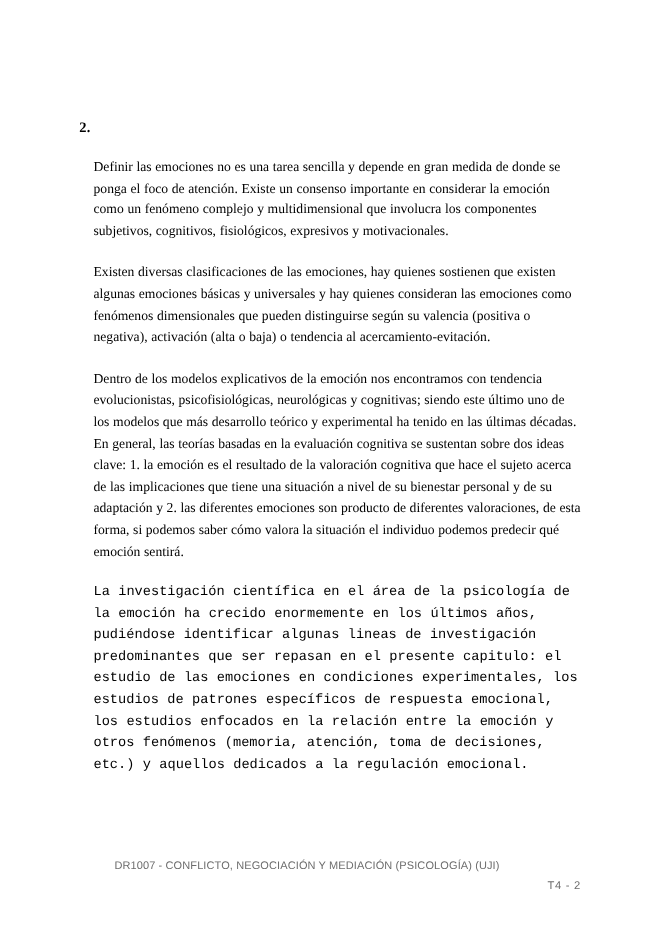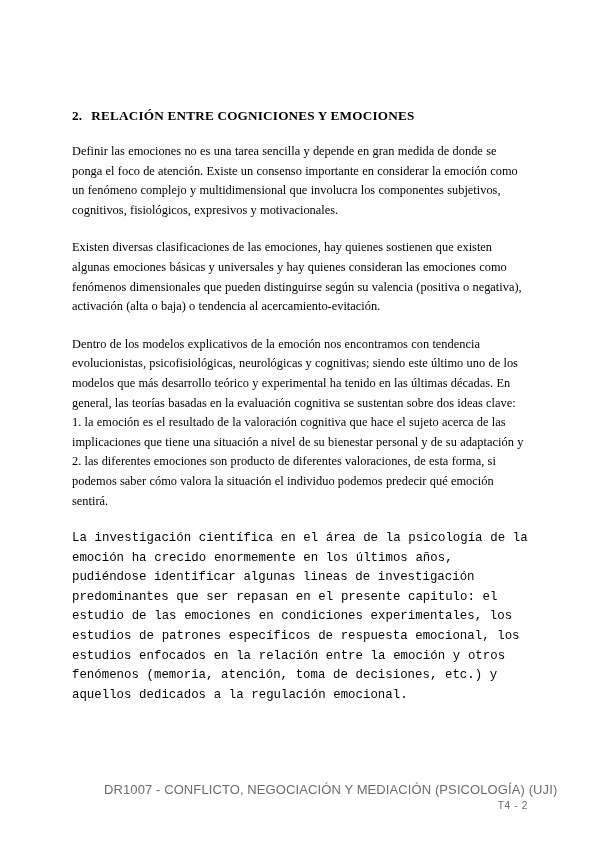--- a/index.html
+++ b/index.html
@@ -40,36 +40,36 @@
   .heading .num {
     font-weight: bold;
   }
   .heading .htext {
     font-weight: bold;
   }
   p.para {
     font-size: 12.4px;
     line-height: 19.6px;
     text-align: left;
-    margin: 0 0 18px 0;
+    margin: 0 0 18px 13px;
     word-spacing: 0.2px;
   }
   p.para:last-child {
     margin-bottom: 0;
     font-family: Liberation Mono, monospace;
   }
   .footer {
     position: absolute;
     left: 72px;
     top: 782px;
     width: 456px;
   }
   .footer-line {
     font-family: "Liberation Sans", sans-serif;
-    font-size: 13px;
+    font-size: 10px;
     color: #6c6c6c;
     letter-spacing: 0.1px;
     white-space: nowrap;
     padding-left: 32px;
   }
   .footer-page {
     position: absolute;
     right: 0;
     top: 18px;
     font-family: "Liberation Sans", sans-serif;
@@ -80,21 +80,20 @@
 </style>
 </head>
 <body>
 
 <div class="page">
 
   <div class="content">
 
     <h2 class="heading">
       <span class="num">2.</span>
-      <span class="htext">RELACIÓN ENTRE COGNICIONES Y EMOCIONES</span>
     </h2>
 
     <p class="para">Definir las emociones no es una tarea sencilla y depende en gran medida de donde se ponga el foco de atención. Existe un consenso importante en considerar la emoción como un fenómeno complejo y multidimensional que involucra los componentes subjetivos, cognitivos, fisiológicos, expresivos y motivacionales.</p>
     <p class="para">Existen diversas clasificaciones de las emociones, hay quienes sostienen que existen algunas emociones básicas y universales y hay quienes consideran las emociones como fenómenos dimensionales que pueden distinguirse según su valencia (positiva o negativa), activación (alta o baja) o tendencia al acercamiento-evitación.</p>
     <p class="para">Dentro de los modelos explicativos de la emoción nos encontramos con tendencia evolucionistas, psicofisiológicas, neurológicas y cognitivas; siendo este último uno de los modelos que más desarrollo teórico y experimental ha tenido en las últimas décadas. En general, las teorías basadas en la evaluación cognitiva se sustentan sobre dos ideas clave: 1. la emoción es el resultado de la valoración cognitiva que hace el sujeto acerca de las implicaciones que tiene una situación a nivel de su bienestar personal y de su adaptación y 2. las diferentes emociones son producto de diferentes valoraciones, de esta forma, si podemos saber cómo valora la situación el individuo podemos predecir qué emoción sentirá.</p>
     <p class="para">La investigación científica en el área de la psicología de la emoción ha crecido enormemente en los últimos años, pudiéndose identificar algunas lineas de investigación predominantes que ser repasan en el presente capitulo: el estudio de las emociones en condiciones experimentales, los estudios de patrones específicos de respuesta emocional, los estudios enfocados en la relación entre la emoción y otros fenómenos (memoria, atención, toma de decisiones, etc.) y aquellos dedicados a la regulación emocional.</p>
 
   </div>
 
   <div class="footer">

